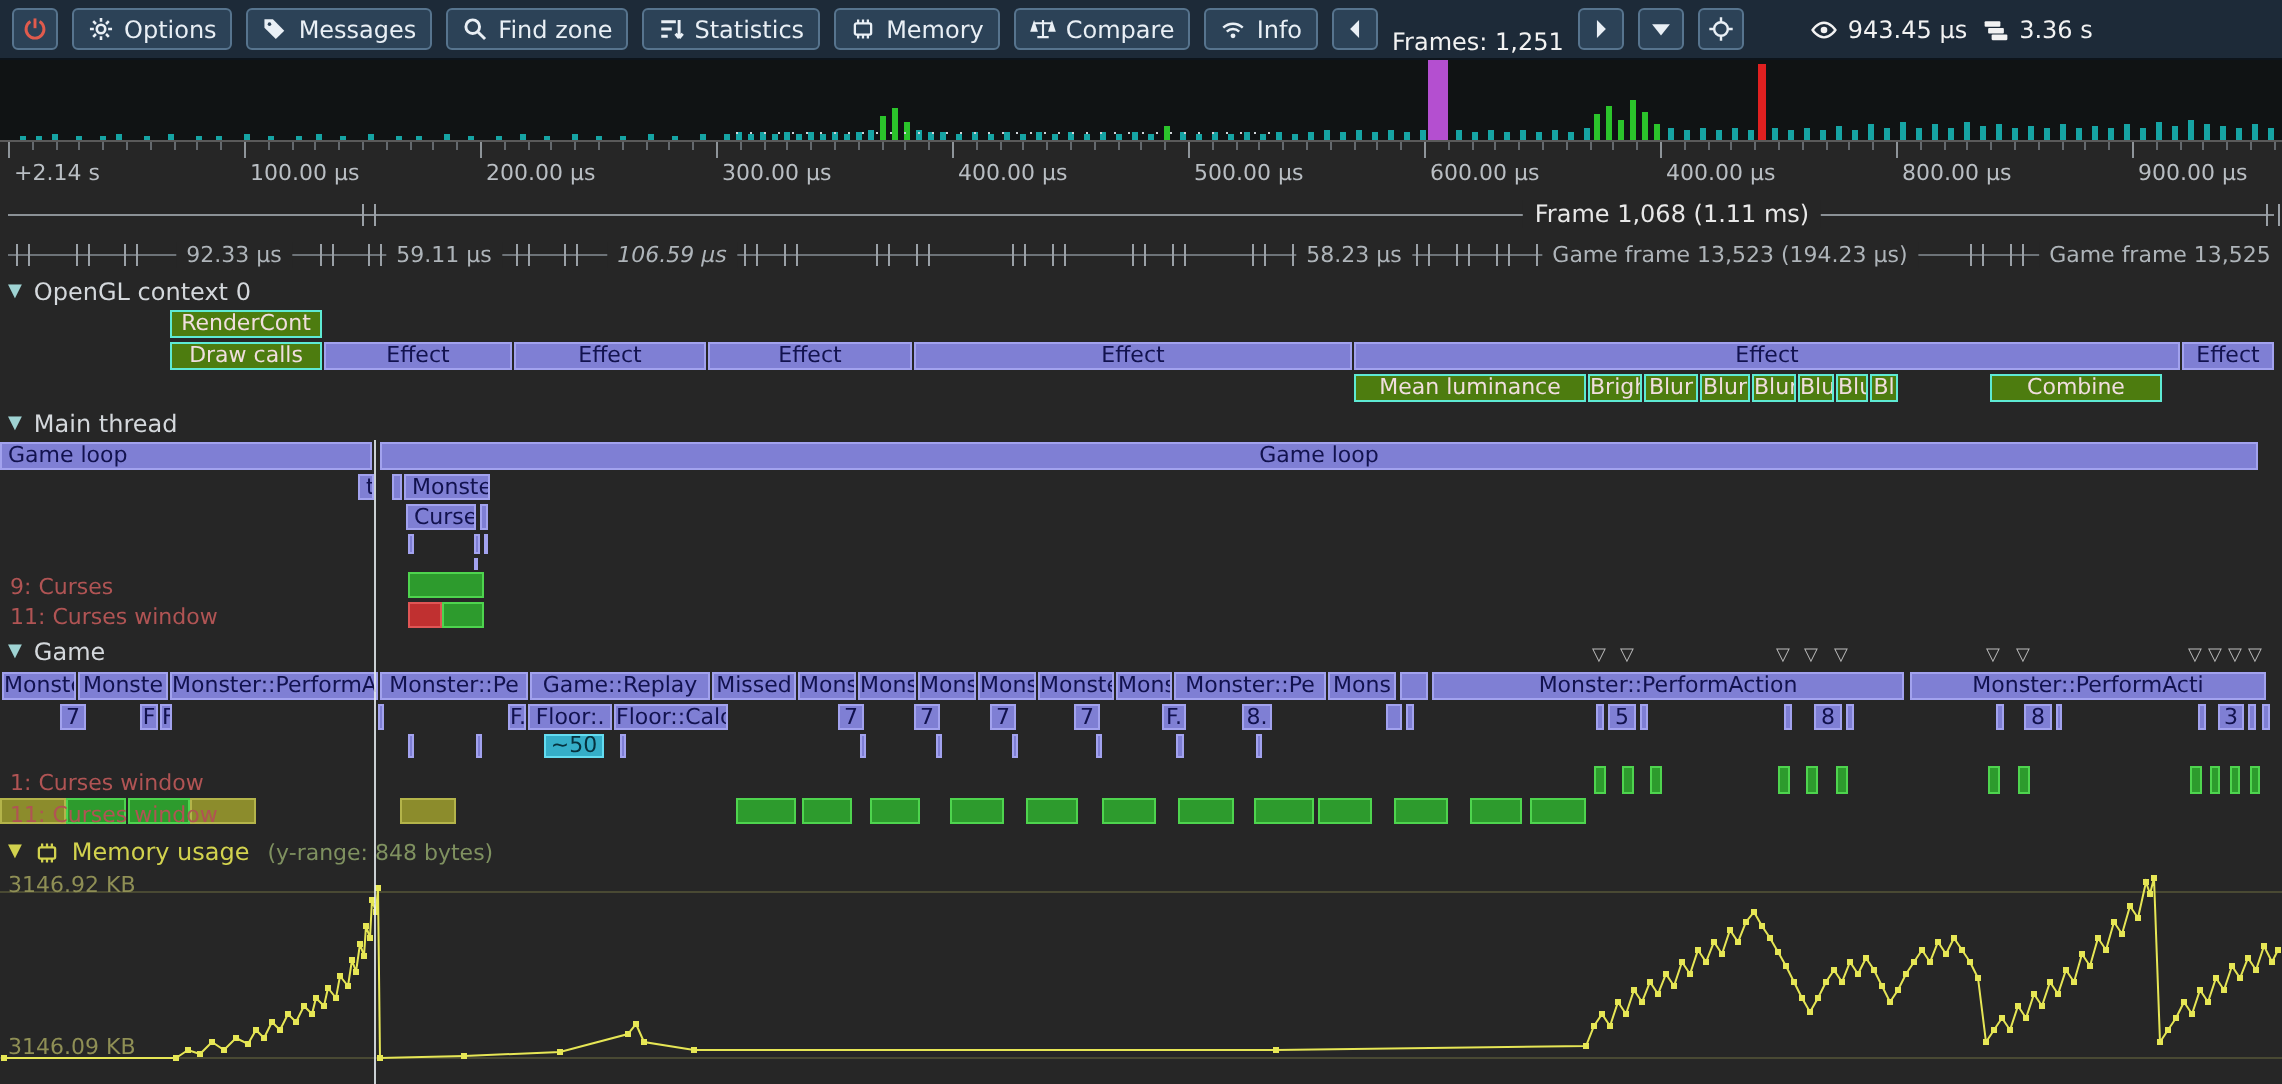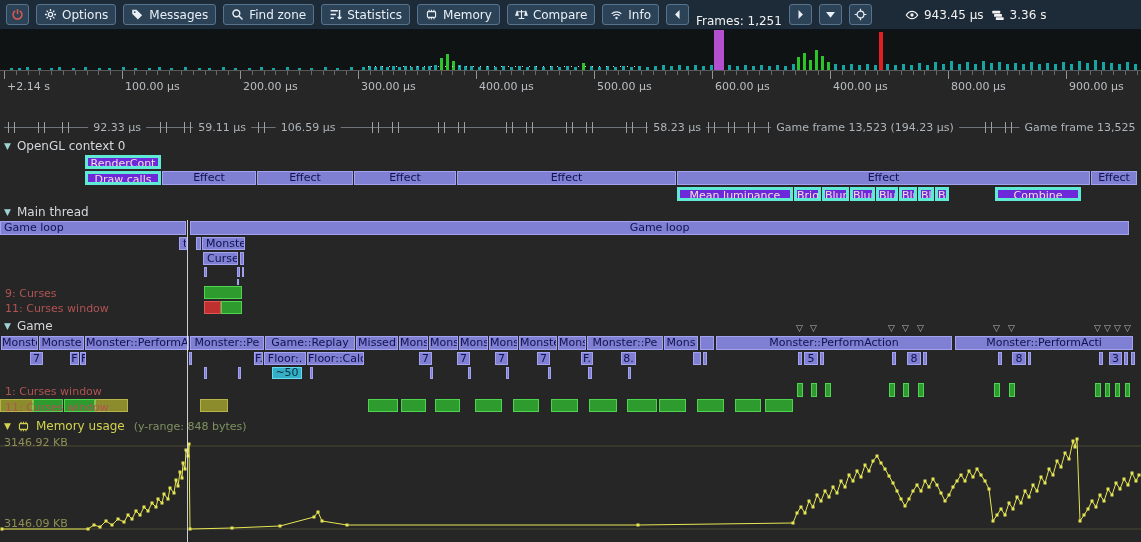--- a/index.html
+++ b/index.html
@@ -51,21 +51,21 @@
   .tri{font-size:9px;color:#9fd3d3;line-height:1;}
   .sec-header.mem{color:#d2d24e;}
   .sec-header.mem .tri{color:#d2d24e;}
   .sec-header.mem svg{width:13px;height:13px;}
   .mem-note{font-size:11px;color:#7f9160;margin-left:3px;}
   .mem-label{position:absolute;font-size:11px;color:#8f8f55;z-index:20;}
   #zones,#plotlabels,#markers{position:absolute;inset:0;}
   .zone{position:absolute;box-sizing:border-box;font-size:11px;overflow:hidden;white-space:nowrap;
         text-align:center;cursor:pointer;}
   .z-purple{background:#7f7fd4;border:1px solid #a2a2ee;color:#12124e;}
-  .z-red{background:#6d28d9;border:3px solid #5eead4;color:#f0dede;}
+  .z-red{background:#4d7c0f;border:1px solid #5eead4;color:#f0dede;}
   .z-green{background:#2d9b2d;border:1px solid #4ed44e;color:transparent;}
   .z-redbar{background:#c03030;border:1px solid #e05555;color:transparent;}
   .z-olive{background:#8c8c2c;border:1px solid #b4b44a;color:transparent;}
   .z-cyan{background:#35aec8;border:1px solid #63dcf0;color:#06323e;}
   .plotname{position:absolute;font-size:11px;color:#b05454;white-space:nowrap;z-index:20;}
   .marker{position:absolute;font-size:9px;color:#b8b8b8;z-index:15;line-height:1;}
   #memsvg{position:absolute;left:0;top:0;width:1141px;height:542px;pointer-events:none;}
   #cursor{position:absolute;left:187px;top:220px;bottom:0;width:1px;
           background:rgba(232,238,242,.85);z-index:40;}
 </style>
@@ -419,20 +419,26 @@
       <div class="tick major" style="left: 712px;"></div>
       <span class="axis-label" style="left: 715px;">600.00 μs</span>
       <div class="tick major" style="left: 830px;"></div>
       <span class="axis-label" style="left: 833px;">400.00 μs</span>
       <div class="tick major" style="left: 948px;"></div>
       <span class="axis-label" style="left: 951px;">800.00 μs</span>
       <div class="tick major" style="left: 1066px;"></div>
       <span class="axis-label" style="left: 1069px;">900.00 μs</span>
     </div>
 
+  <div id="frameband">
+    <div class="band-line"></div>
+    <span class="band-label" id="frameband-label" style="left: 836px;">Frame 1,068 (1.11 ms)</span>
+  <div class="tickpair" style="left: 181px;"></div>
+      <div class="tickpair" style="left: 1133px;"></div>
+    </div>
 
   <div id="partsband">
     <div class="band-line"></div>
   <div class="tickpair" style="left: 8px;"></div>
       <div class="tickpair" style="left: 38px;"></div>
       <div class="tickpair" style="left: 62px;"></div>
       <div class="tickpair" style="left: 160px;"></div>
       <div class="tickpair" style="left: 184px;"></div>
       <div class="tickpair" style="left: 258px;"></div>
       <div class="tickpair" style="left: 282px;"></div>
@@ -447,21 +453,21 @@
       <div class="tickpair" style="left: 626px;"></div>
       <div class="tickpair" style="left: 646px;"></div>
       <div class="tickpair" style="left: 708px;"></div>
       <div class="tickpair" style="left: 728px;"></div>
       <div class="tickpair" style="left: 748px;"></div>
       <div class="tickpair" style="left: 768px;"></div>
       <div class="tickpair" style="left: 985px;"></div>
       <div class="tickpair" style="left: 1005px;"></div>
       <span class="part-label" style="left: 117px;">92.33 μs</span>
       <span class="part-label" style="left: 222px;">59.11 μs</span>
-      <span class="part-label" style="left: 308px;">106.59 μs</span>
+      <span class="part-label" style="left: 336px; font-style: italic;">106.59 μs</span>
       <span class="part-label" style="left: 677px;">58.23 μs</span>
       <span class="part-label" style="left: 865px;">Game frame 13,523 (194.23 μs)</span>
       <span class="part-label" style="left: 1080px;">Game frame 13,525</span>
     </div>
 
   <div id="timeline" style="position:absolute;inset:0;pointer-events:none;">
     <div style="position:absolute;inset:0;pointer-events:auto;">
       <div class="sec-header" style="top:139px">
         <span class="tri">▼</span>
         <span>OpenGL context 0</span>

